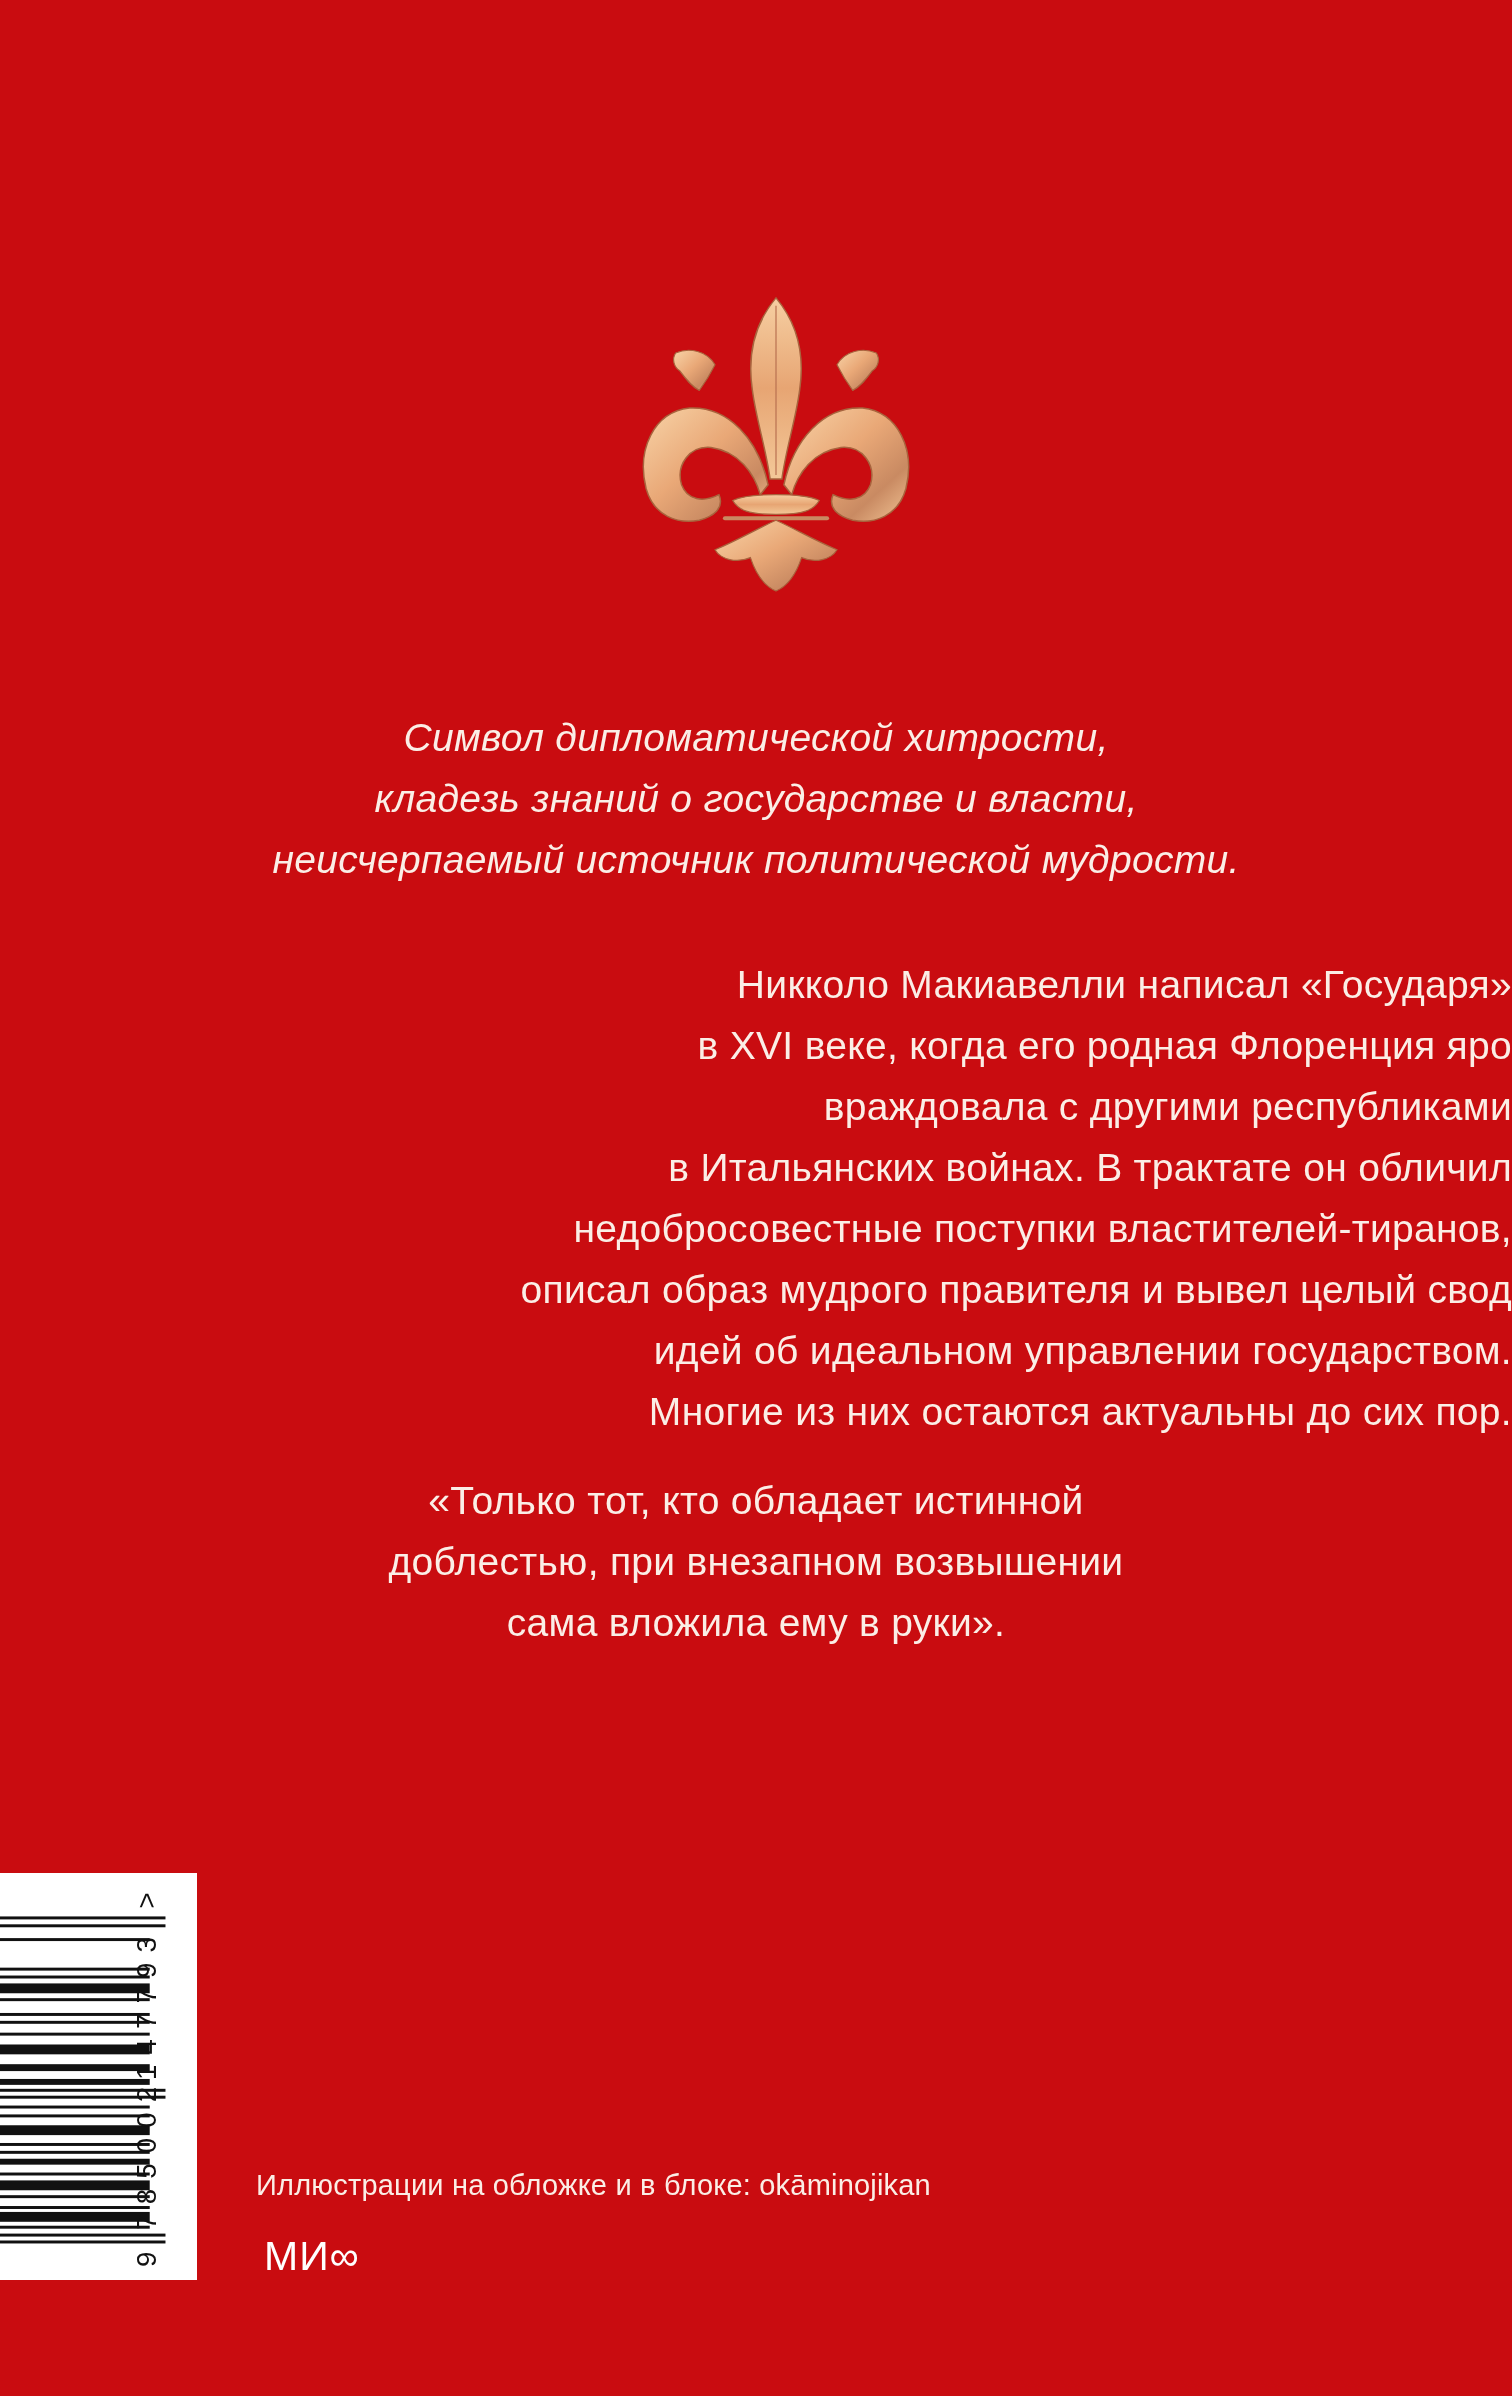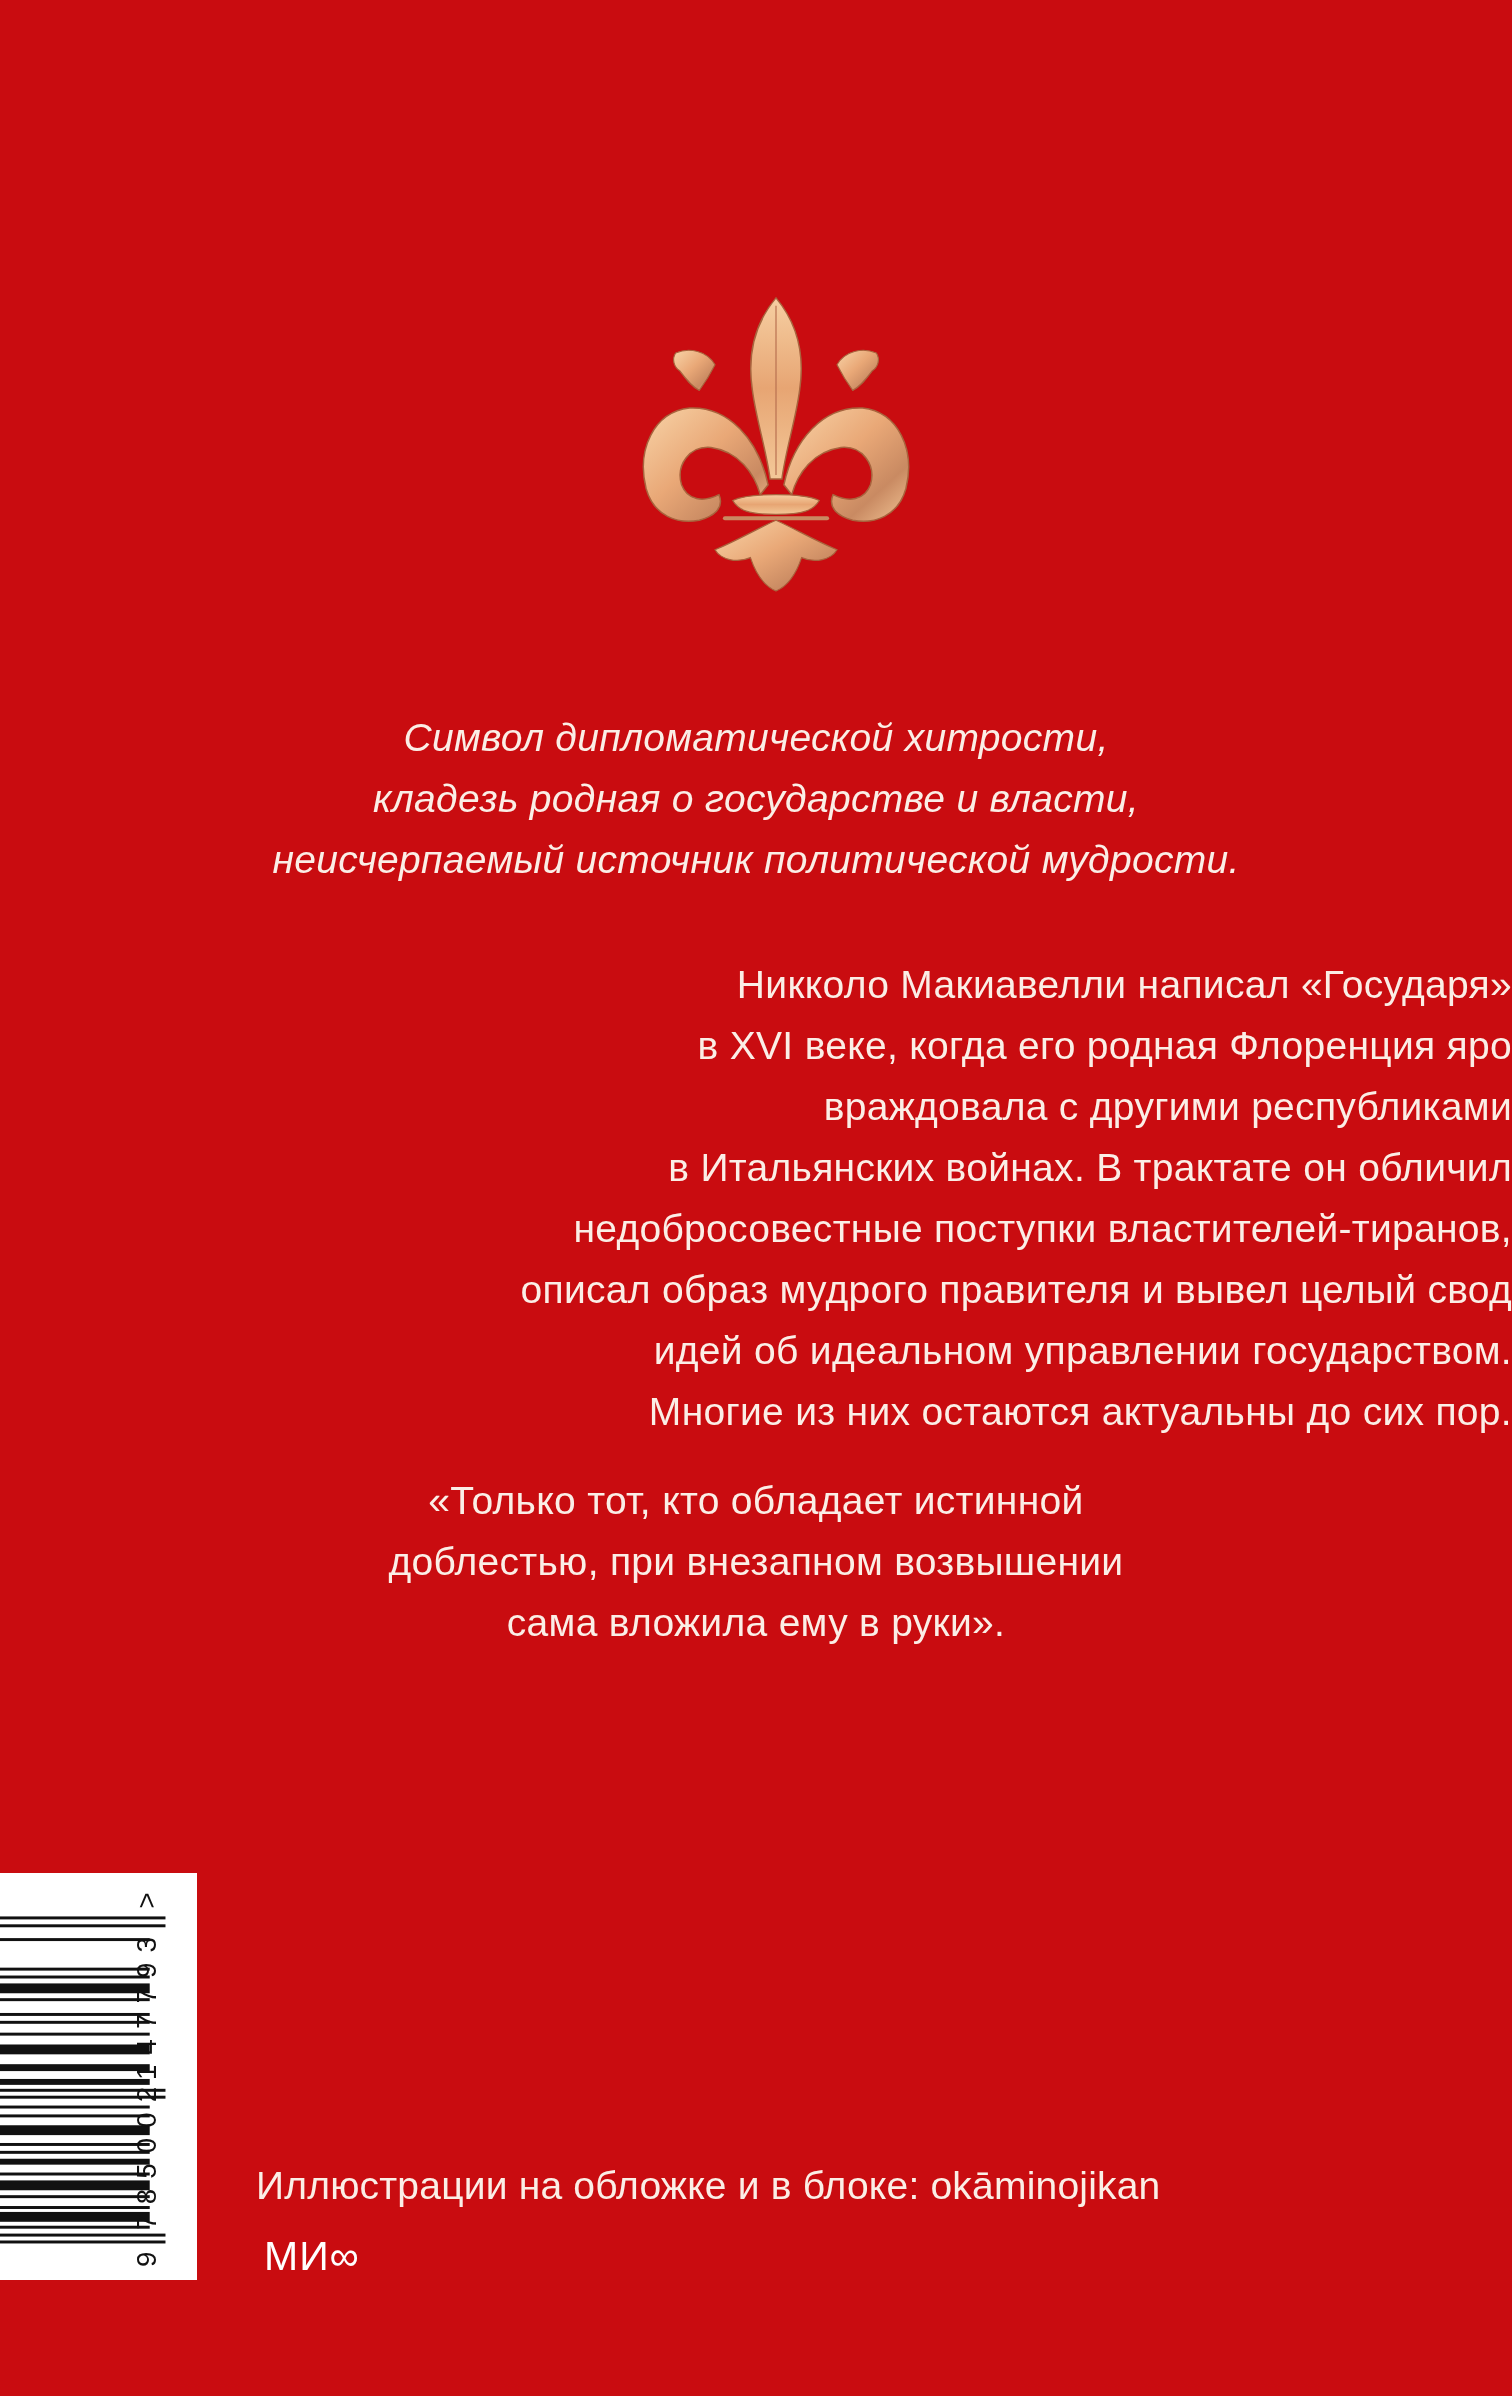--- a/index.html
+++ b/index.html
@@ -39,21 +39,21 @@
     width: 197px;
     height: 407px;
     background: #ffffff;
     overflow: hidden;
   }
   .barcode svg { position: absolute; left: 0; top: 0; }
   .credits {
     position: absolute;
     left: 256px;
     top: 2161px;
-    font-size: 39px;
+    font-size: 29px;
     line-height: 49px;
     white-space: nowrap;
     letter-spacing: 0.2px;
   }
   .publisher-logo {
     position: absolute;
     left: 264px;
     top: 2234px;
     font-size: 41px;
     line-height: 45px;
@@ -95,21 +95,21 @@
 
     <path d="M104 212 C120 204 176 204 192 212 C186 222 176 226 148 226 C120 226 110 222 104 212 Z" fill="url(#goldV)" stroke="#a8643e" stroke-width="1.2"></path>
     <path d="M96 230 L200 230" stroke="#c98a62" stroke-width="4" stroke-linecap="round"></path>
 
     <path d="M148 232 C130 240 110 252 86 262 C92 272 108 276 122 270 C126 282 134 298 148 304 C162 298 170 282 174 270 C188 276 204 272 210 262 C186 252 166 240 148 232 Z" fill="url(#gold)" stroke="#a8643e" stroke-width="1.2"></path>
   </svg>
 </div>
 
 <div class="text-block tagline">
   <span class="line">Символ дипломатической хитрости,</span>
-  <span class="line">кладезь родная о государстве и власти,</span>
+  <span class="line">кладезь знаний о государстве и власти,</span>
   <span class="line">неисчерпаемый источник политической мудрости.</span>
 </div>
 
 <div class="text-block description">
   <span class="line">Никколо Макиавелли написал «Государя»</span>
   <span class="line">в XVI веке, когда его родная Флоренция яро</span>
   <span class="line">враждовала с другими республиками</span>
   <span class="line">в Итальянских войнах. В трактате он обличил</span>
   <span class="line">недобросовестные поступки властителей-тиранов,</span>
   <span class="line">описал образ мудрого правителя и вывел целый свод</span>

